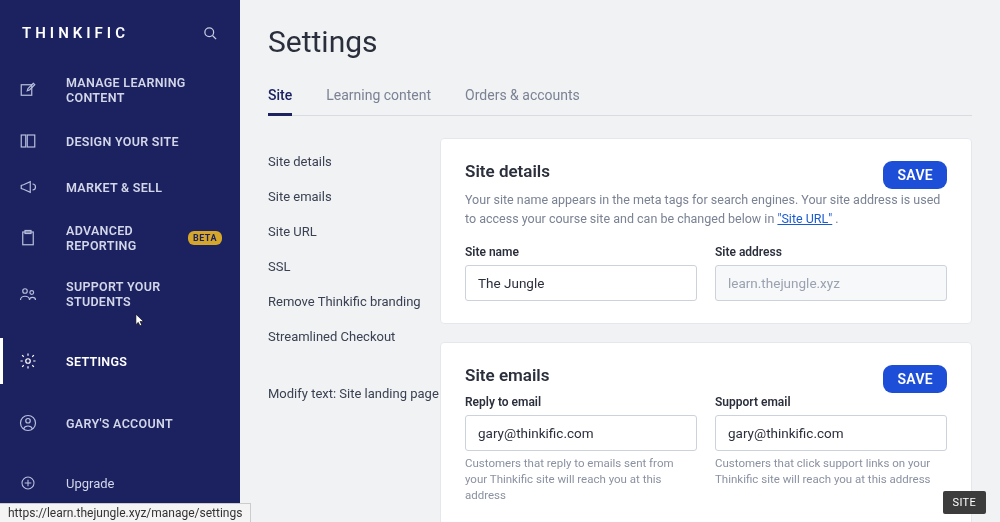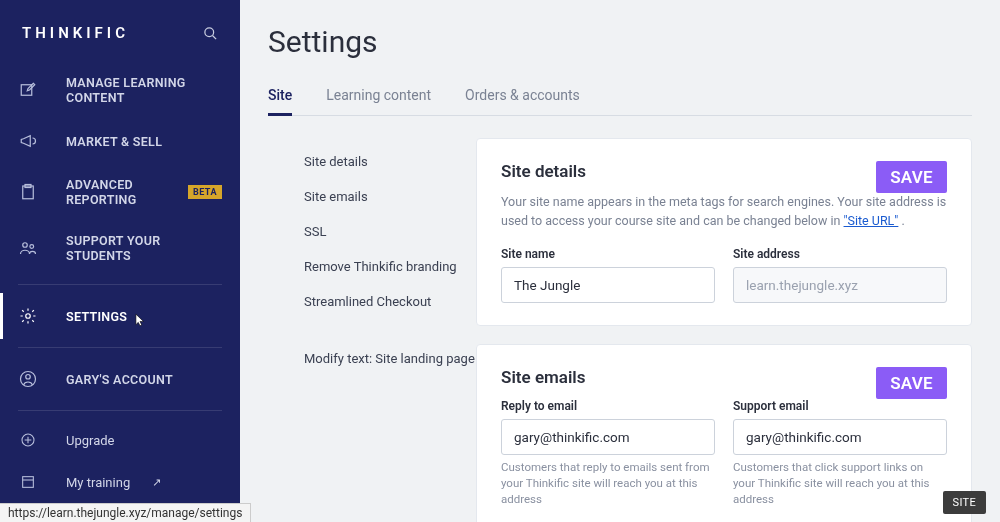--- a/index.html
+++ b/index.html
@@ -77,21 +77,21 @@
       color: #fff;
     }
     .nav-item.active .nav-icon { color: #fff; }
     .badge-beta {
       background: #d6a62a;
       color: #1c2260;
       font-size: 9px;
       font-weight: 700;
       padding: 2px 5px;
       margin-left: 8px;
-      border-radius: 0;
+      border-radius: 6px;
       letter-spacing: 0.5px;
     }
     .divider {
       height: 1px;
       background: rgba(255,255,255,0.12);
       margin: 8px 18px;
     }
     .ext-arrow {
       font-size: 11px;
       margin-left: 6px;
@@ -143,21 +143,20 @@
       left: 0;
       right: 0;
       bottom: -1px;
       height: 3px;
       background: #1c2260;
     }
     .content-row {
       display: flex;
       flex: 1;
       overflow: hidden;
-      padding-left: 36px;
     }
     .subnav {
       width: 200px;
       padding: 28px 0 0 28px;
       flex-shrink: 0;
     }
     .subnav-item {
       display: block;
       padding: 10px 0;
       font-size: 13px;
@@ -182,27 +181,27 @@
       align-items: flex-start;
       justify-content: space-between;
     }
     .card-title {
       font-size: 17px;
       font-weight: 600;
       color: #2b2f3c;
       margin-bottom: 10px;
     }
     .save-btn {
-      background: #8b5cf6;
+      background: #1d4ed8;
       color: #fff;
       border: none;
       padding: 6px 14px;
-      font-size: 17px;
+      font-size: 14px;
       font-weight: 600;
-      border-radius: 2px;
+      border-radius: 9px;
       cursor: pointer;
       letter-spacing: 0.3px;
     }
     .card-desc {
       font-size: 12.5px;
       color: #7a8293;
       line-height: 1.5;
       margin-bottom: 16px;
     }
     .link {
@@ -289,20 +288,29 @@
     <div class="nav-item">
       <span class="nav-icon">
         <svg width="18" height="18" viewBox="0 0 24 24" fill="none" stroke="currentColor" stroke-width="1.6">
             <rect x="3" y="5" width="14" height="14"></rect>
             <path d="M19 3l2 2-7 7-3 1 1-3 7-7z"></path>
           </svg>
       </span>
       <span>MANAGE LEARNING CONTENT</span>
     </div>
 
+    <div class="nav-item">
+      <span class="nav-icon">
+        <svg width="18" height="18" viewBox="0 0 24 24" fill="none" stroke="currentColor" stroke-width="1.6">
+            <rect x="3" y="4" width="6" height="16"></rect>
+            <rect x="11" y="4" width="10" height="16"></rect>
+          </svg>
+      </span>
+      <span>DESIGN YOUR SITE</span>
+    </div>
 
     <div class="nav-item">
       <span class="nav-icon">
         <svg width="18" height="18" viewBox="0 0 24 24" fill="none" stroke="currentColor" stroke-width="1.6">
             <path d="M3 10v4l3 1 9 4V5l-9 4-3 1z"></path>
             <path d="M18 8a4 4 0 010 8"></path>
           </svg>
       </span>
       <span>MARKET &amp; SELL</span>
     </div>
@@ -387,20 +395,21 @@
         <div class="tab active">Site</div>
         <div class="tab">Learning content</div>
         <div class="tab">Orders &amp; accounts</div>
       </div>
     </div>
 
     <div class="content-row">
       <div class="subnav">
         <a class="subnav-item">Site details</a>
         <a class="subnav-item">Site emails</a>
+        <a class="subnav-item">Site URL</a>
         <a class="subnav-item">SSL</a>
         <a class="subnav-item">Remove Thinkific branding</a>
         <a class="subnav-item">Streamlined Checkout</a>
         <div class="subnav-gap"></div>
         <a class="subnav-item">Modify text: Site landing page</a>
       </div>
 
       <div class="panels">
 
         <div class="card">

